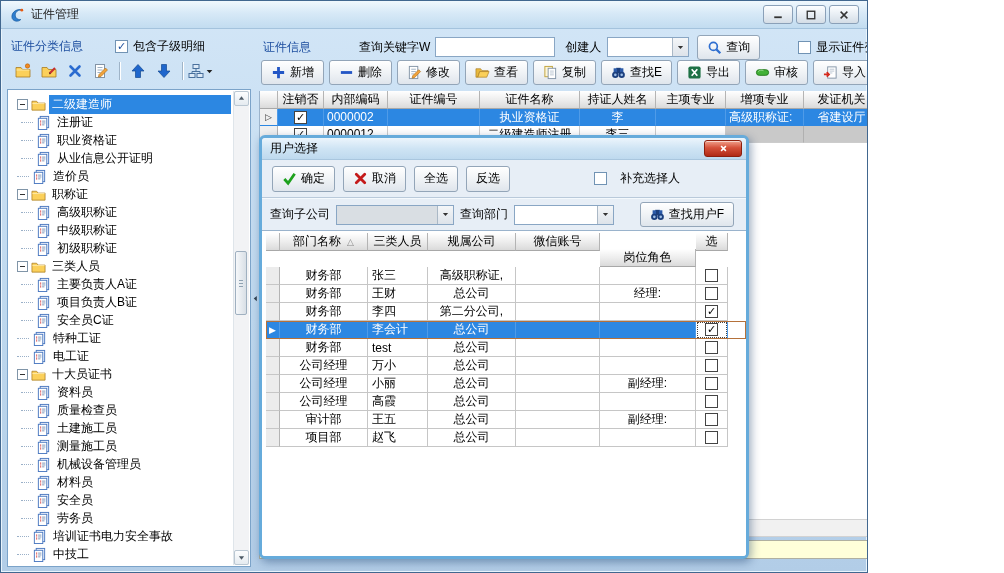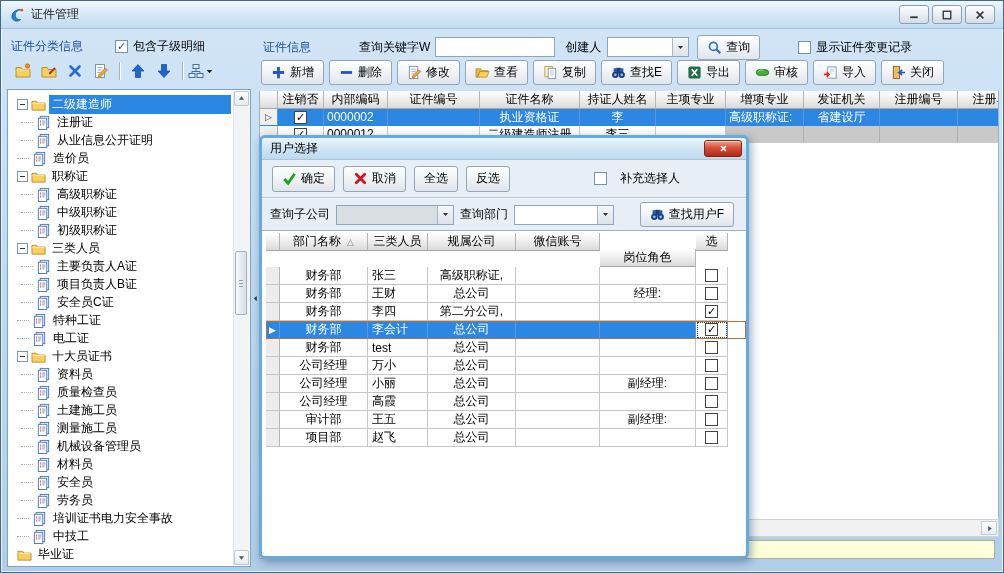--- a/index.html
+++ b/index.html
@@ -1,18 +1,18 @@
 <!DOCTYPE html>
 <html><head>
 <meta charset="utf-8">
 <style>
   * { box-sizing: border-box; margin:0; padding:0; }
   html,body { width:1004px; height:573px; overflow:hidden; }
   body { font-family:"Liberation Sans","DejaVu Sans",sans-serif; font-size:12px; color:#000; }
-  .window { position:relative; width:1004px; height:573px; overflow:hidden;
+  .window { position:relative; width:868px; height:573px; overflow:hidden;
     background:linear-gradient(180deg,#d3e6f7 0%,#bed8ee 55%,#b2cde7 100%);
     border:1px solid #41678f; box-shadow:inset 0 0 0 1px #e9f4fc; }
   
   .titlebar { position:absolute; left:0; top:0; width:100%; height:28px;
     background:linear-gradient(#f0f8fd,#d7e9f7 45%,#c2dcf0); border-bottom:1px solid #a4c3dd;
     display:flex; align-items:center; padding:0 8px; }
   .titlebar .title { margin-left:6px; color:#222; }
   .wc { margin-left:auto; display:flex; gap:3px; }
   .wcb { width:30px; height:19px; border:1px solid #8aa0b8; border-radius:3px;
     background:linear-gradient(#fdfeff,#e8eef4 50%,#d4dde6); display:flex; align-items:center; justify-content:center; cursor:default; }
@@ -264,20 +264,32 @@
         <div class="trow lvl1">
           <span class="conn"></span>
           <span class="ic">
             <svg xmlns="http://www.w3.org/2000/svg" viewBox="0 0 16 16">
               <rect x="4.5" y="1.5" width="9" height="12" fill="#f4f8ff" stroke="#4a78c0"></rect>
               <rect x="2.5" y="3.5" width="9" height="12" fill="#fff" stroke="#4a78c0"></rect>
               <path d="M4.5 6.5h1M4.5 8.5h1M4.5 10.5h1" stroke="#d02020" stroke-width="1.2"></path>
               <path d="M6.5 6.5H10M6.5 8.5H10M6.5 10.5H9" stroke="#7a93b5"></path>
             </svg>
           </span>
+          <span class="tlbl">职业资格证</span>
+        </div>
+        <div class="trow lvl1">
+          <span class="conn"></span>
+          <span class="ic">
+            <svg xmlns="http://www.w3.org/2000/svg" viewBox="0 0 16 16">
+              <rect x="4.5" y="1.5" width="9" height="12" fill="#f4f8ff" stroke="#4a78c0"></rect>
+              <rect x="2.5" y="3.5" width="9" height="12" fill="#fff" stroke="#4a78c0"></rect>
+              <path d="M4.5 6.5h1M4.5 8.5h1M4.5 10.5h1" stroke="#d02020" stroke-width="1.2"></path>
+              <path d="M6.5 6.5H10M6.5 8.5H10M6.5 10.5H9" stroke="#7a93b5"></path>
+            </svg>
+          </span>
           <span class="tlbl">从业信息公开证明</span>
         </div>
         <div class="trow lvl0">
           <span class="conn"></span>
           <span class="ic">
             <svg xmlns="http://www.w3.org/2000/svg" viewBox="0 0 16 16">
               <rect x="4.5" y="1.5" width="9" height="12" fill="#f4f8ff" stroke="#4a78c0"></rect>
               <rect x="2.5" y="3.5" width="9" height="12" fill="#fff" stroke="#4a78c0"></rect>
               <path d="M4.5 6.5h1M4.5 8.5h1M4.5 10.5h1" stroke="#d02020" stroke-width="1.2"></path>
               <path d="M6.5 6.5H10M6.5 8.5H10M6.5 10.5H9" stroke="#7a93b5"></path>

